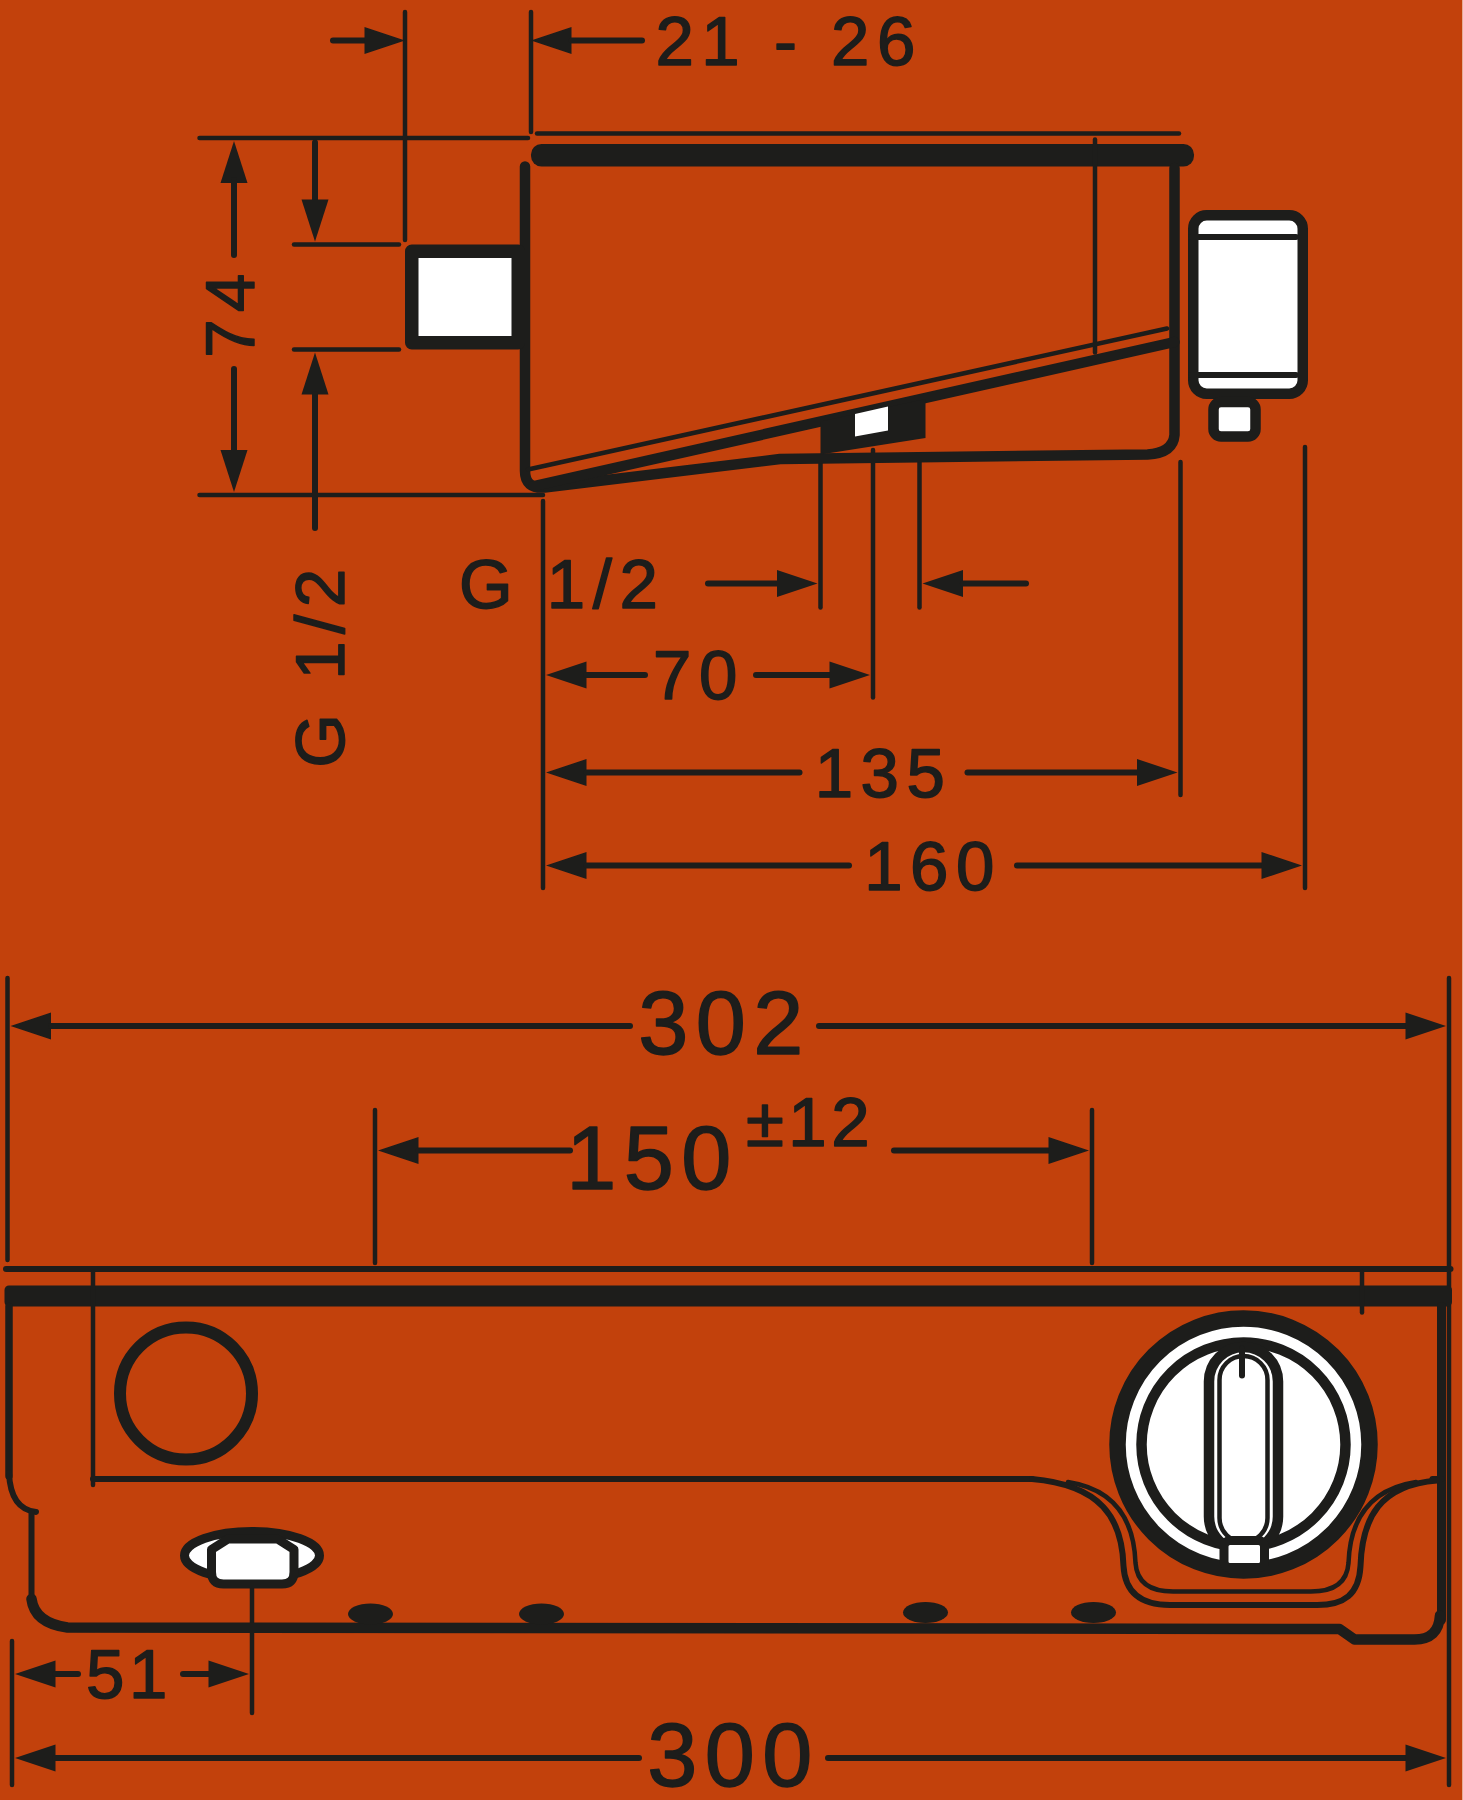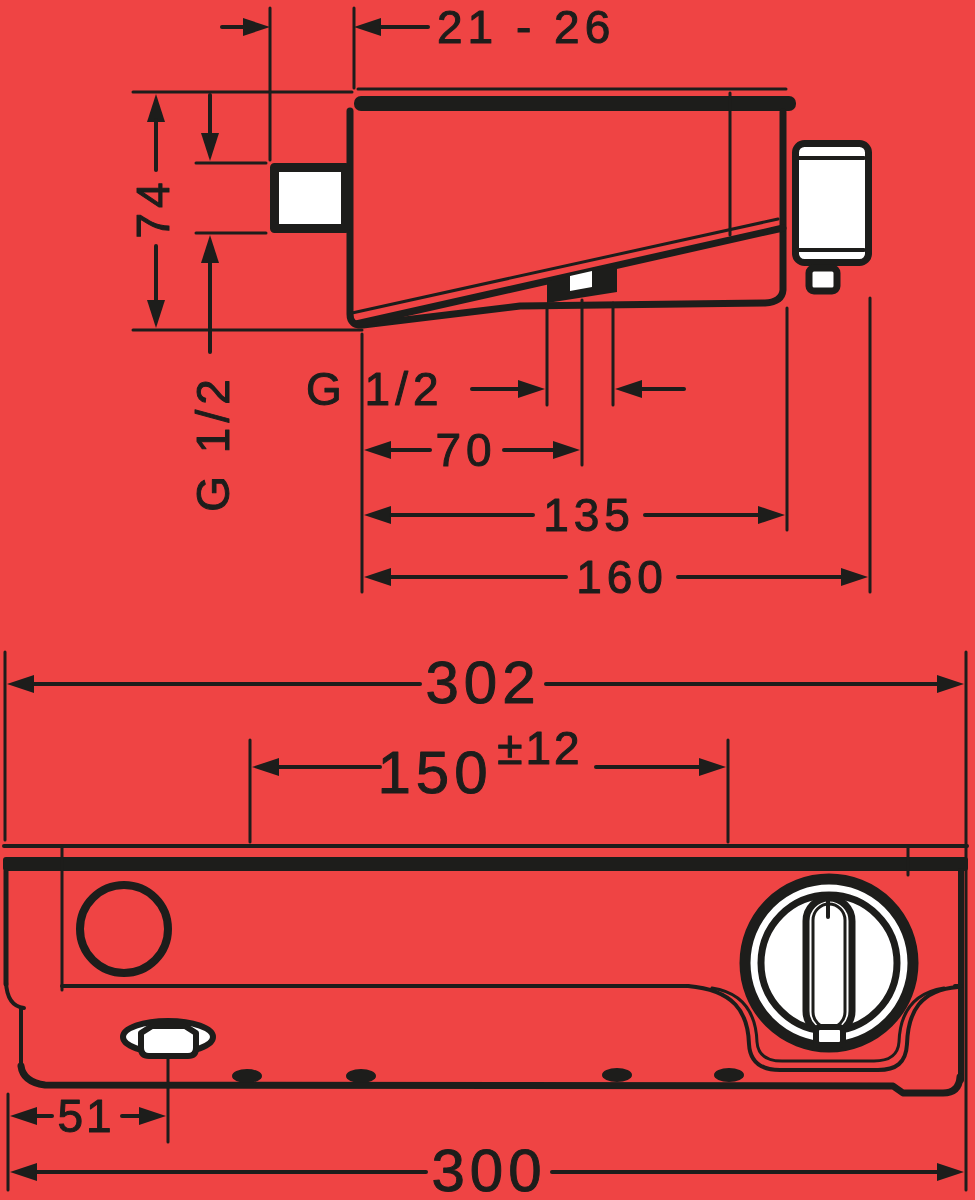--- a/index.html
+++ b/index.html
@@ -1,16 +1,16 @@
 <!DOCTYPE html>
 <html><head>
 <meta charset="utf-8">
 <style>
   html,body{margin:0;padding:0;background:#ffffff;}
-  .stage{width:975px;height:1200px;position:relative;background:#ef4444;overflow:hidden;}
+  .stage{width:975px;height:1200px;position:relative;background:#c2410c;overflow:hidden;}
   svg{display:block;}
   .dim-text{
     font-family:"Liberation Sans", sans-serif;
     fill:#1d1d1b;
   }
   .t-small{font-size:46px;letter-spacing:5px;}
   .t-big{font-size:60px;letter-spacing:5px;}
   .t-tol{font-size:46px;letter-spacing:3px;}
 </style>
 </head>

